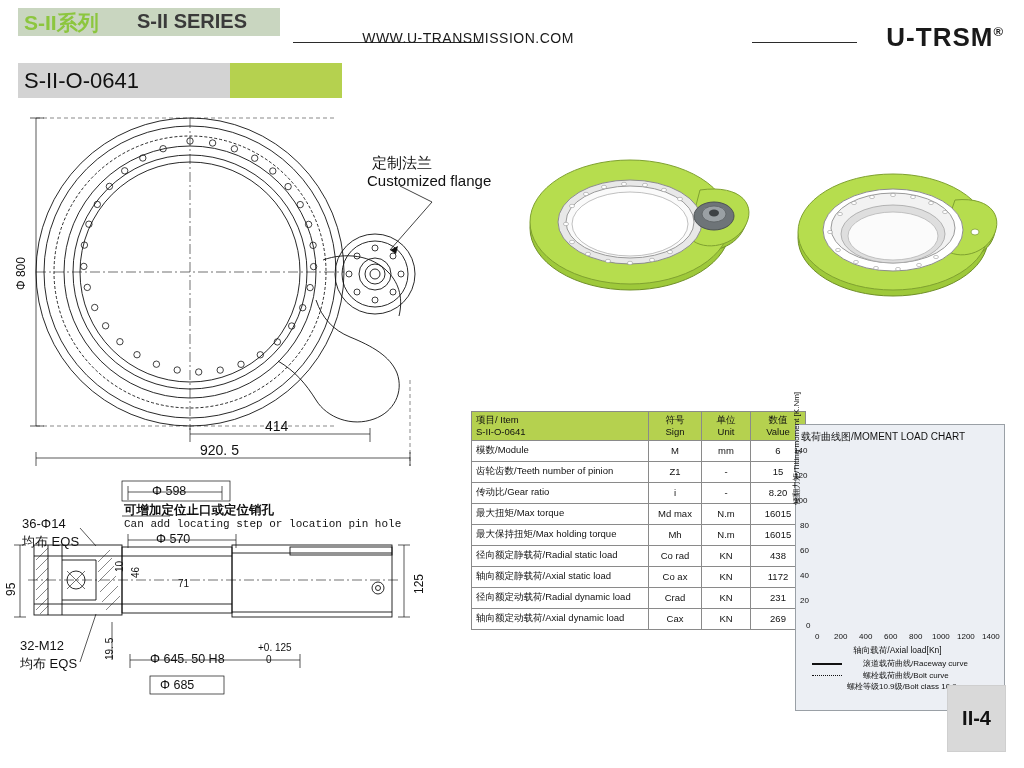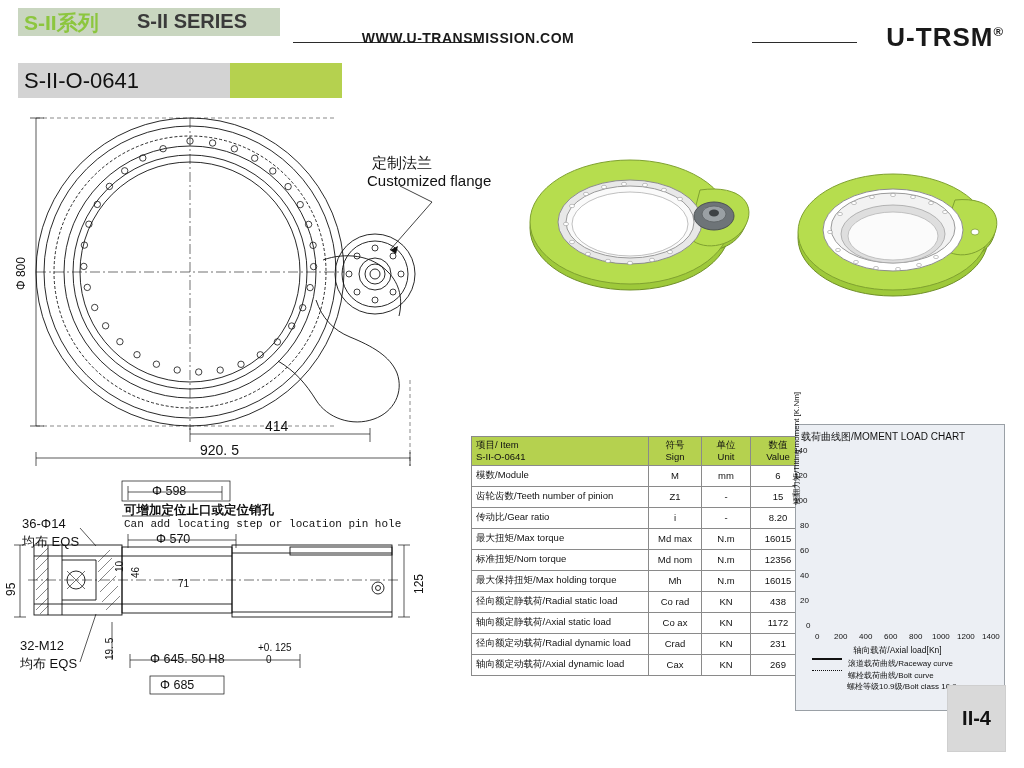--- a/index.html
+++ b/index.html
@@ -21,21 +21,21 @@
   .hdr-series-cn {
     position:absolute; left:24px; top:9px;
     font-size:21px; font-weight:bold; color:#8cc63e; letter-spacing:0px;
   }
   .hdr-series-en {
     position:absolute; left:137px; top:10px;
     font-size:20px; font-weight:bold; color:#3a3a3a;
   }
   .hdr-url {
     position:absolute; left:0; top:30px; width:936px; text-align:center;
-    font-size:14px; font-weight:bold; color:#1a1a1a; letter-spacing:0.5px;
+    font-size:14px; font-weight:normal; color:#1a1a1a; letter-spacing:0.5px;
   }
   .hdr-rule-left {
     position:absolute; left:293px; top:42px; width:190px; height:1px; background:#2b2b2b;
   }
   .hdr-rule-right {
     position:absolute; left:752px; top:42px; width:105px; height:1px; background:#2b2b2b;
   }
   .hdr-rule-left:after, .hdr-rule-right:after { content:""; }
   .hdr-brand {
     position:absolute; right:20px; top:22px;
@@ -65,21 +65,21 @@
 
   .callout-cn {
     position:absolute; left:372px; top:154px; font-size:15px; color:#111;
   }
   .callout-en {
     position:absolute; left:367px; top:172px; font-size:15px; color:#111;
   }
 
   
   .spec-table {
-    position:absolute; left:471px; top:436px;
+    position:absolute; left:471px; top:411px;
     border-collapse:collapse; font-size:9.5px;
   }
   .spec-table td, .spec-table th {
     border:1px solid #8a8a8a;
     padding:2px 4px;
     height:16px;
     color:#111;
     font-weight:normal;
     text-align:left;
     background:#fff;
@@ -105,21 +105,21 @@
     transform:rotate(-90deg); transform-origin:left top;
     font-size:8px; color:#111; white-space:nowrap;
   }
   .chart-xlabel {
     position:absolute; left:795px; top:645px; width:205px; text-align:center;
     font-size:8.5px; color:#111;
   }
   .legend {
     position:absolute; left:812px; top:658px; font-size:8px; color:#111; line-height:1.45;
   }
-  .legend-row { display:flex; align-items:flex-start; gap:6px; }
+  .legend-row { display:flex; align-items:center; gap:21px; }
   .legend-line-solid { width:30px; height:0; border-top:2px solid #111; display:inline-block; }
   .legend-line-dash { width:30px; height:0; border-top:1.5px dotted #111; display:inline-block; }
   .legend-note { margin-left:35px; }
 
   
   .pagenum-box {
     position:absolute; right:18px; bottom:16px;
     background:#d9d9d9; padding:21px 14px;
     font-size:20px; font-weight:bold; color:#111;
     border:1px solid #cfcfcf;
@@ -462,26 +462,20 @@
           <td class="c">-</td>
           <td class="c">8.20</td>
         </tr>
       <tr>
           <td>最大扭矩/Max torque</td>
           <td class="c">Md max</td>
           <td class="c">N.m</td>
           <td class="c">16015</td>
         </tr>
       <tr>
-          <td>标准扭矩/Nom torque</td>
-          <td class="c">Md nom</td>
-          <td class="c">N.m</td>
-          <td class="c">12356</td>
-        </tr>
-      <tr>
           <td>最大保持扭矩/Max holding torque</td>
           <td class="c">Mh</td>
           <td class="c">N.m</td>
           <td class="c">16015</td>
         </tr>
       <tr>
           <td>径向额定静载荷/Radial static load</td>
           <td class="c">Co rad</td>
           <td class="c">KN</td>
           <td class="c">438</td>

